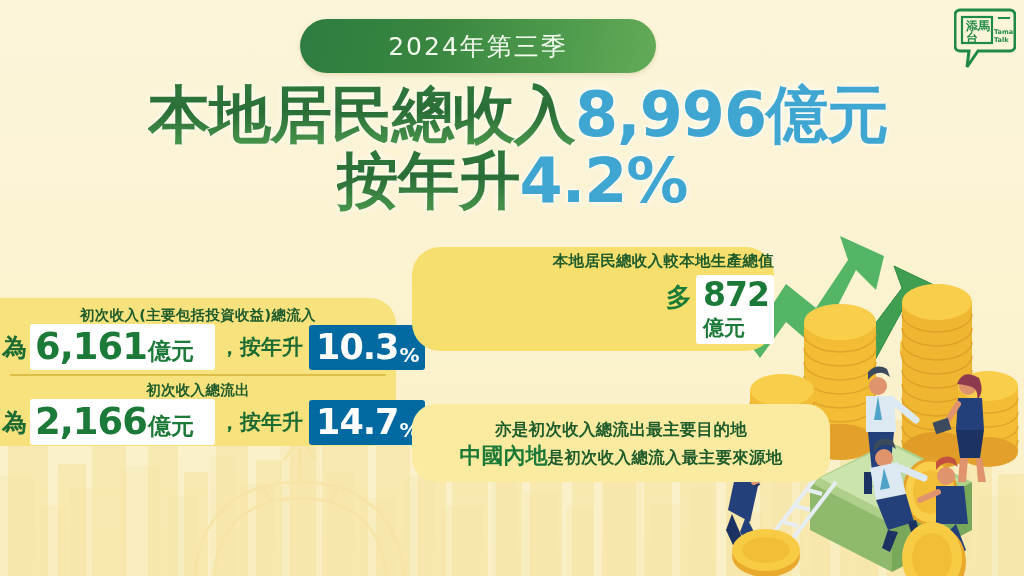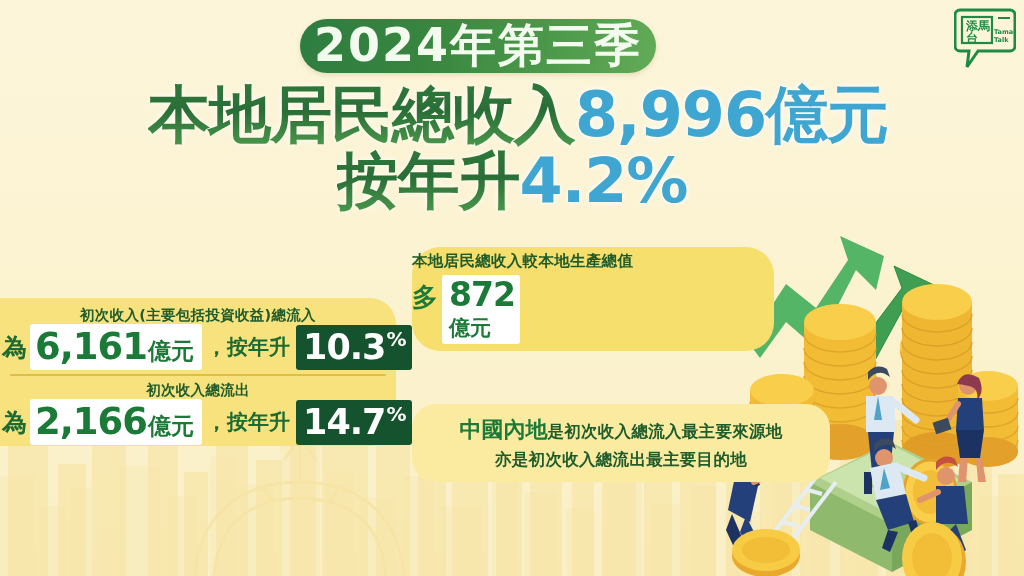--- a/index.html
+++ b/index.html
@@ -17,21 +17,21 @@
 
   
   .pill{
     position:absolute;left:300px;top:19px;width:356px;height:54px;
     border-radius:27px;
     background:linear-gradient(100deg,#2E7D41 0%,#37853F 35%,#4E9A4C 72%,#63AB57 100%);
     box-shadow:0 2px 5px rgba(120,110,40,.18);
     display:flex;align-items:center;justify-content:center;
   }
   .pill span{
-    color:#F2FBEE;font-size:46px;font-weight:700;letter-spacing:2px;
+    color:#F2FBEE;font-size:25px;font-weight:400;letter-spacing:2px;
     font-family:"DejaVu Sans","Liberation Sans",sans-serif;
   }
 
   
   .headline{position:absolute;left:0;top:84px;width:1024px;text-align:center;
             line-height:1.0;white-space:nowrap;}
   .hl-row{display:block;}
   .hl-row1{padding-left:12px;}
   .hl-row2{margin-top:4px;}
   .hl-g{
@@ -61,45 +61,45 @@
   }
   .lp-title.t1{top:8px;}
   .lp-title.t2{top:83px;}
   .lp-row{position:absolute;left:0;width:396px;display:flex;align-items:center;
           justify-content:flex-start;white-space:nowrap;}
   .lp-row.r1{top:26px;}
   .lp-row.r2{top:101px;}
   .lbl-wei{font-size:25px;font-weight:700;color:#1C6B33;margin:0 3px 0 2px;
            font-family:"DejaVu Sans","Liberation Sans",sans-serif;}
   .chip-white{
-    background:#FFFFFF;border-radius:3px;padding:1px 8px 2px 5px;display:inline-flex;
+    background:#FFFFFF;border-radius:3px;padding:1px 21px 2px 5px;display:inline-flex;
     align-items:baseline;
   }
   .chip-white .num{font-size:37px;font-weight:800;color:#1C7A38;letter-spacing:-1px;
                    font-family:"DejaVu Sans","Liberation Sans",sans-serif;}
   .chip-white .unit{font-size:23px;font-weight:700;color:#1C7A38;margin-left:1px;
                     font-family:"DejaVu Sans","Liberation Sans",sans-serif;}
   .lbl-mid{font-size:21px;font-weight:700;color:#1C6B33;margin:0 4px;
            font-family:Liberation Mono, monospace;}
   .chip-green{
-    background:#14532d;border-radius:3px;padding:2px 6px 3px 7px;display:inline-flex;
-    align-items:flex-start;margin-left:2px;
+    background:#0369a1;border-radius:3px;padding:2px 6px 3px 7px;display:inline-flex;
+    align-items:flex-end;margin-left:2px;
   }
   .chip-green .num{font-size:35px;font-weight:800;color:#FFFFFF;letter-spacing:-1px;
                    font-family:"DejaVu Sans","Liberation Sans",sans-serif;}
   .chip-green .pct{font-size:20px;font-weight:700;color:#FFFFFF;margin-left:1px;
                    font-family:"DejaVu Sans","Liberation Sans",sans-serif;}
   .lp-divider{position:absolute;left:10px;top:76px;width:376px;height:2px;
               background:#D8B83E;opacity:.85;border-radius:2px;}
 
   
   .callout-a{
     position:absolute;left:412px;top:247px;width:362px;height:104px;
     border-radius:28px;background:#F7DF6E;
-    display:flex;flex-direction:column;align-items:flex-start;justify-content:center;
+    display:flex;flex-direction:column;align-items:flex-end;justify-content:center;
   }
   .co-line{font-size:15.5px;font-weight:700;color:#1F5C2B;letter-spacing:.3px;
            white-space:nowrap;font-family:"DejaVu Sans","Liberation Sans",sans-serif;}
   .co-mid{display:flex;align-items:baseline;margin:3px 0 4px 0;}
   .co-duo{font-size:26px;font-weight:800;color:#1C7A38;margin-right:4px;
           font-family:"DejaVu Sans","Liberation Sans",sans-serif;}
   .co-chip{background:#FFFFFF;border-radius:3px;padding:0px 6px 2px 6px;
            display:inline-flex;align-items:baseline;flex-direction:column;}
   .co-chip .num{font-size:33px;font-weight:800;color:#1C7A38;letter-spacing:-1px;
                 font-family:"DejaVu Sans","Liberation Sans",sans-serif;}
@@ -429,22 +429,22 @@
     <div class="co-mid">
       <span class="co-duo">多</span>
       <span class="co-chip">
         <span class="num">872</span>
           <span class="unit">億元</span>
       </span>
     </div>
   </div>
 
   <div class="callout-b">
+    <div class="cb-row cb-line2">
+      <span class="cb-t">亦是初次收入總流出最主要目的地</span>
+    </div>
     <div class="cb-row">
       <span class="cb-hl">中國內地</span>
         <span class="cb-t">是初次收入總流入最主要來源地</span>
     </div>
-    <div class="cb-row cb-line2">
-      <span class="cb-t">亦是初次收入總流出最主要目的地</span>
-    </div>
   </div>
 
 </div>
 
 </body></html>

